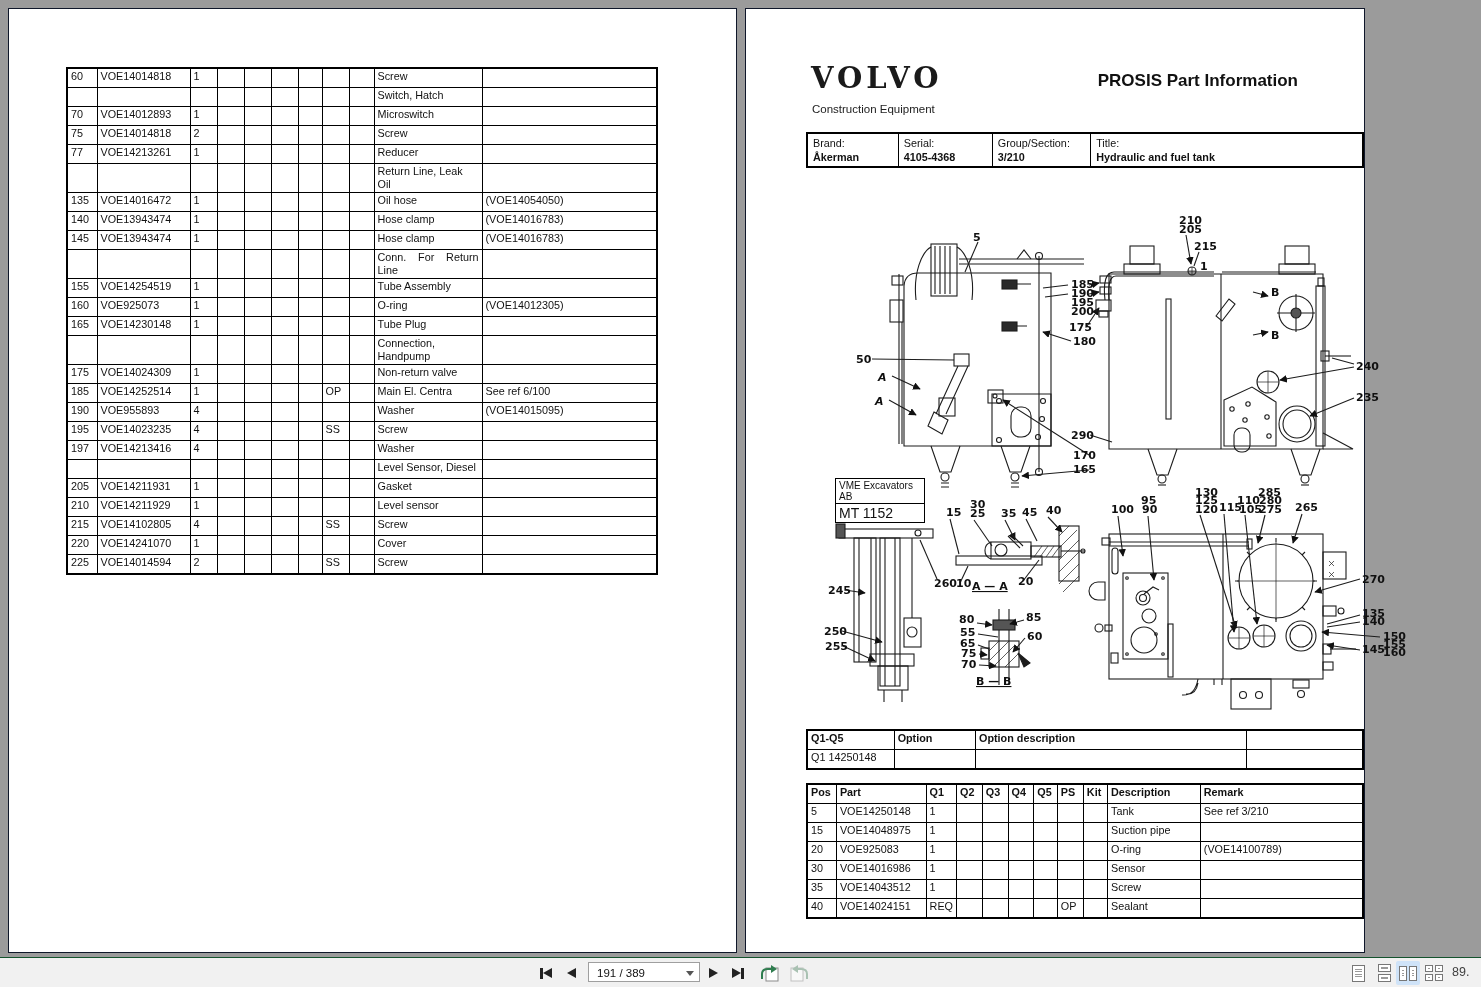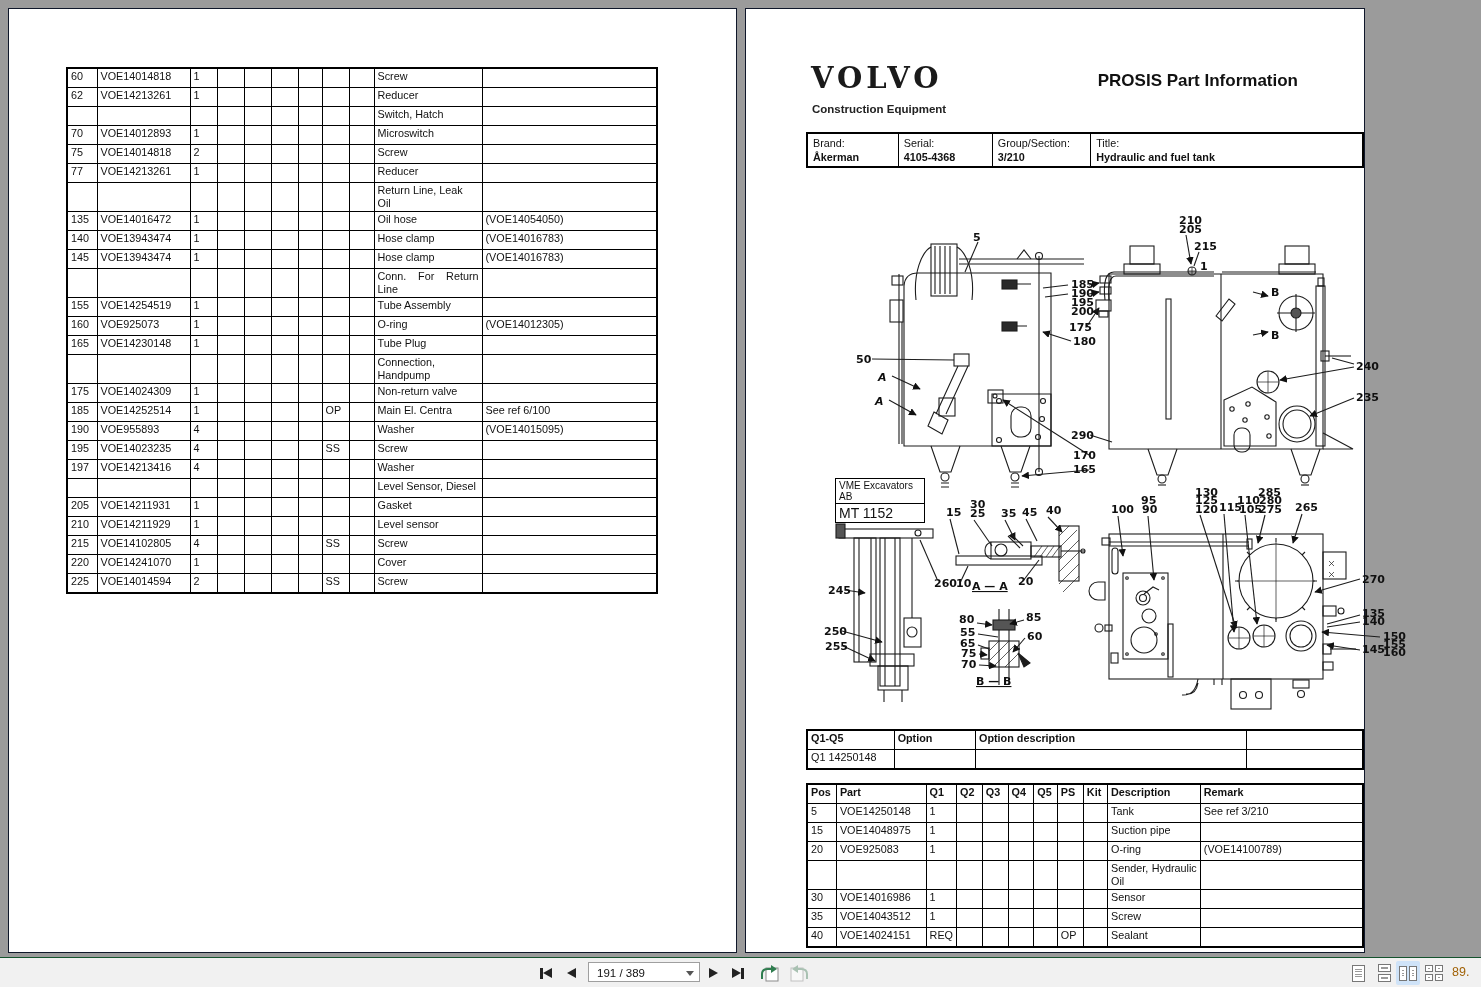--- a/index.html
+++ b/index.html
@@ -19,21 +19,21 @@
   td.desc{}
   td.desc.just{text-align:justify;}
   td.ind{padding-left:24px;}
   #left-table{position:absolute;left:57px;top:58px;}
   #q-table{position:absolute;left:60px;top:720px;}
   #parts-table{position:absolute;left:60px;top:774px;border-radius:7px;}
 
   
   .volvo{position:absolute;left:65px;top:52px;font-family:"DejaVu Serif",serif;
          font-weight:bold;font-size:29px;letter-spacing:4px;color:#1a1a1a;}
-  .volvo-sub{position:absolute;left:66px;top:94px;font-size:11.5px;font-weight:bold;color:#222;}
+  .volvo-sub{position:absolute;left:66px;top:94px;font-size:11.5px;font-weight:normal;color:#222;}
   .prosis{position:absolute;right:66px;top:62px;font-size:17px;font-weight:bold;}
   #info-table{position:absolute;left:60px;top:123px;border-collapse:collapse;table-layout:fixed;
       font-size:10.8px;border:2px solid #000;}
   #info-table td{border:1px solid #000;padding:2px 5px;height:28px;vertical-align:top;line-height:14px;}
   #info-table .lab{display:block;}
   #info-table .val{display:block;font-weight:bold;}
 
   
   #diag{position:absolute;left:50px;top:195px;}
   #diag .art path,#diag .art rect,#diag .art circle,#diag .art line{
@@ -61,21 +61,21 @@
   #page-box{position:absolute;left:588px;top:4px;width:112px;height:20px;background:#fff;
       border:1px solid #9f9f9f;font-size:11.5px;line-height:20px;padding-left:8px;box-sizing:border-box;}
   #page-box .caret{position:absolute;right:5px;top:8px;width:0;height:0;
       border-left:4px solid transparent;border-right:4px solid transparent;border-top:5px solid #555;}
   .lp-wrap{position:absolute;top:3px;width:24px;height:24px;display:flex;align-items:center;
       justify-content:center;border-radius:2px;}
   .lp-wrap.sel{background:#cfe3f8;}
   .lp{border:1px solid #777;background:#fff;display:flex;flex-direction:column;
       justify-content:space-evenly;padding:2px;box-sizing:border-box;}
   .lp i{display:block;height:1px;background:#9a9a9a;}
-  .zoomtxt{position:absolute;left:1452px;top:7px;font-size:12.5px;color:#a16207;}
+  .zoomtxt{position:absolute;left:1452px;top:7px;font-size:12.5px;color:#404040;}
 </style>
 </head>
 <body>
 
 <div class="page" id="page-left">
   <table class="parts" id="left-table">
     <colgroup>
       <col style="width:30px">
         <col style="width:93px">
         <col style="width:27px">
@@ -93,33 +93,20 @@
           <td>60</td>
           <td>VOE14014818</td>
           <td>1</td>
           <td></td>
           <td></td>
           <td></td>
           <td></td>
           <td></td>
           <td></td>
           <td class="desc">Screw</td>
-          <td></td>
-        </tr>
-        <tr>
-          <td>62</td>
-          <td>VOE14213261</td>
-          <td>1</td>
-          <td></td>
-          <td></td>
-          <td></td>
-          <td></td>
-          <td></td>
-          <td></td>
-          <td class="desc">Reducer</td>
           <td></td>
         </tr>
         <tr>
           <td></td>
           <td></td>
           <td></td>
           <td></td>
           <td></td>
           <td></td>
           <td></td>
@@ -835,33 +822,20 @@
           <td></td>
           <td></td>
           <td></td>
           <td></td>
           <td></td>
           <td></td>
           <td class="desc">O-ring</td>
           <td>(VOE14100789)</td>
         </tr>
         <tr>
-          <td></td>
-          <td></td>
-          <td></td>
-          <td></td>
-          <td></td>
-          <td></td>
-          <td></td>
-          <td></td>
-          <td></td>
-          <td class="desc just">Sender, Hydraulic Oil</td>
-          <td></td>
-        </tr>
-        <tr>
           <td>30</td>
           <td>VOE14016986</td>
           <td>1</td>
           <td></td>
           <td></td>
           <td></td>
           <td></td>
           <td></td>
           <td></td>
           <td class="desc">Sensor</td>

